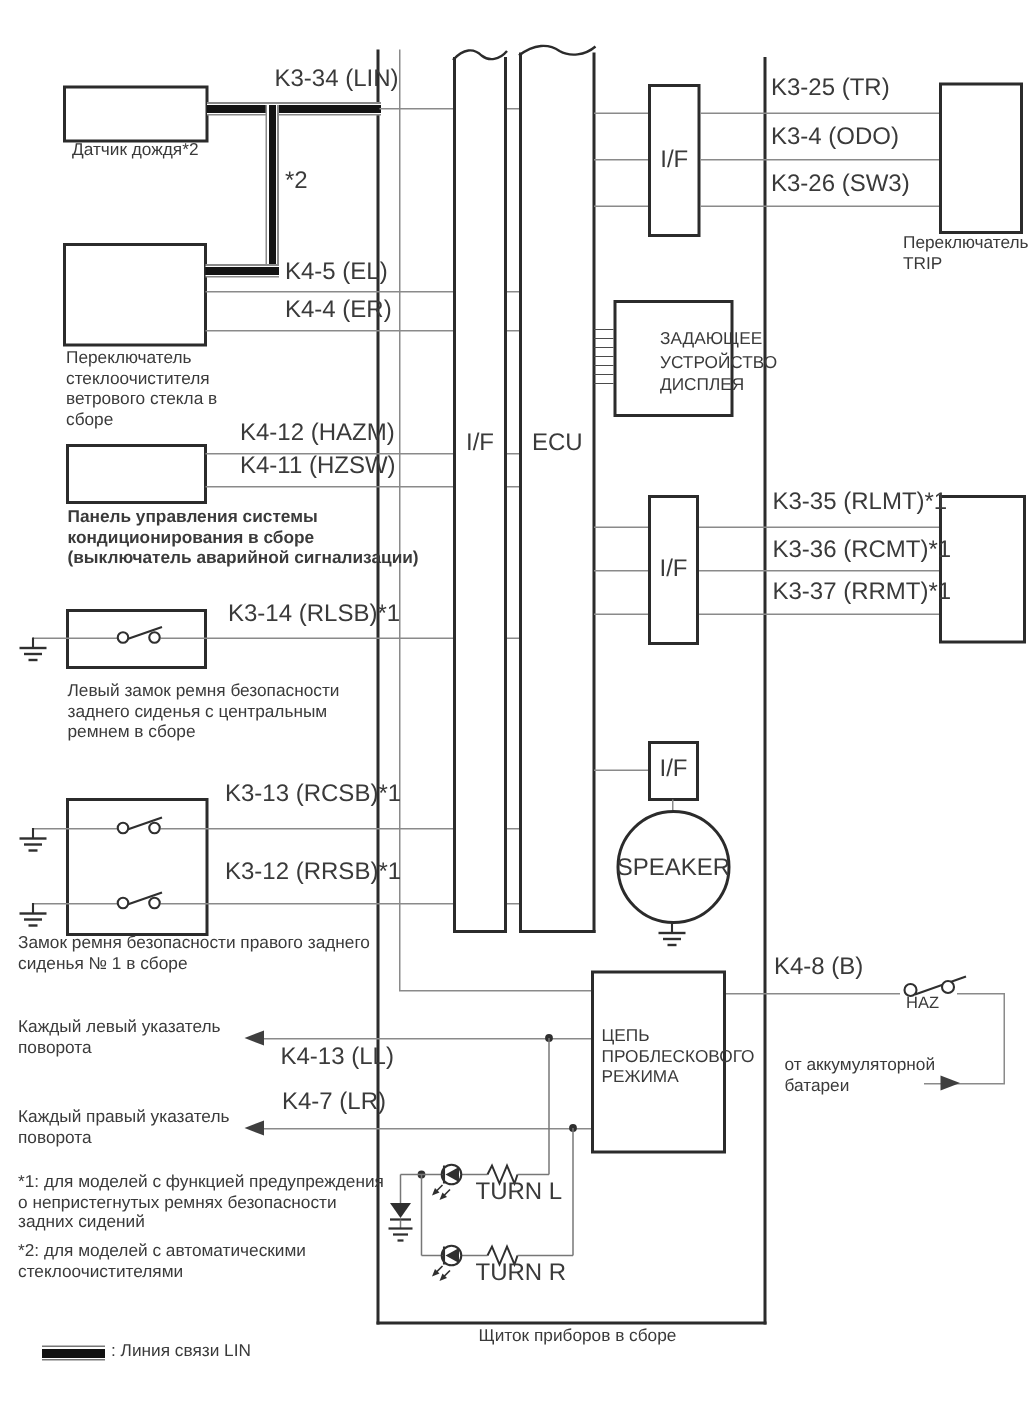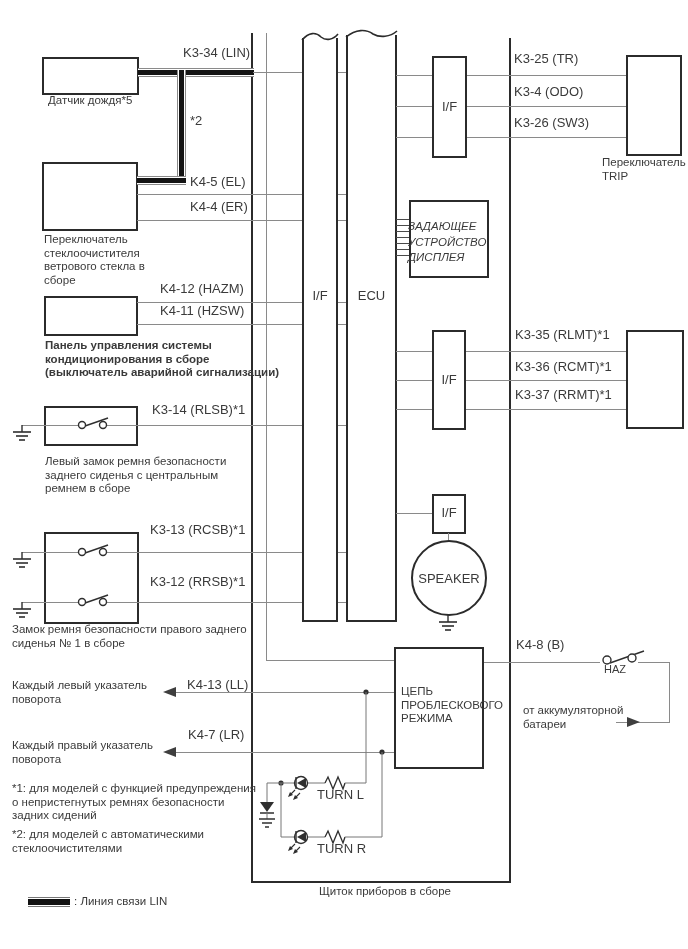--- a/index.html
+++ b/index.html
@@ -1,21 +1,21 @@
 <!DOCTYPE html>
 <html><head>
 <meta charset="utf-8">
 <style>
   html,body{margin:0;padding:0;background:#fff;}
   #stage{position:relative;width:688px;height:949px;background:#fff;overflow:hidden;
          font-family:"Liberation Sans",sans-serif;color:#3a3a3a;}
   .box{position:absolute;border:2px solid #2b2b2b;background:#fff;box-sizing:border-box;}
   .box.noTop{border-top:none;}
   .lbl{position:absolute;font-size:11.5px;line-height:13.5px;white-space:pre-line;}
-  .pin{position:absolute;font-size:13px;line-height:13px;white-space:nowrap;}
+  .pin{position:absolute;font-size:16px;line-height:13px;white-space:nowrap;}
   .ctr{text-align:center;}
   .wh{position:absolute;height:1px;background:#8a8a8a;}
   .wv{position:absolute;width:1px;background:#8a8a8a;}
   .thick-h{position:absolute;height:9px;
     background:linear-gradient(to bottom,#8a8a8a 0 1px,#fff 1px 2px,#141414 2px 7px,#fff 7px 8px,#8a8a8a 8px 9px);}
   .thick-v{position:absolute;width:9px;
     background:linear-gradient(to right,#8a8a8a 0 1px,#fff 1px 2px,#141414 2px 7px,#fff 7px 8px,#8a8a8a 8px 9px);}
   .arrow-l{position:absolute;width:0;height:0;border-top:5px solid transparent;
     border-bottom:5px solid transparent;border-right:13px solid #3f3f3f;}
   .arrow-r{position:absolute;width:0;height:0;border-top:5px solid transparent;
@@ -44,21 +44,21 @@
   </svg>
   <div class="pin ctr" style="left:302px;top:289px;width:36px;">I/F</div>
 
   <div class="box noTop" style="left:346px;top:35px;width:51px;height:587px;"></div>
   <svg style="left:344px;top:27px;" width="55" height="12">
     <path d="M2,10 C12,2 22,2 29,7 C36,11 46,10 53,4" fill="none" stroke="#2b2b2b" stroke-width="1.6"></path>
   </svg>
   <div class="pin ctr" style="left:346px;top:289px;width:51px;">ECU</div>
 
   <div class="box" style="left:42px;top:57px;width:97px;height:38px;"></div>
-  <div class="lbl" style="left:48px;top:94px;">Датчик дождя*5</div>
+  <div class="lbl" style="left:48px;top:94px;">Датчик дождя*2</div>
 
   <div class="box" style="left:42px;top:162px;width:96px;height:69px;"></div>
   <div class="lbl" style="left:44px;top:233px;">Переключатель
 стеклоочистителя
 ветрового стекла в
 сборе</div>
 
   <div class="box" style="left:44px;top:296px;width:94px;height:40px;"></div>
   <div class="lbl" style="left:45px;top:339px;font-weight:bold;">Панель управления системы
 кондиционирования в сборе
@@ -143,21 +143,21 @@
 
   <div class="pin" style="left:183px;top:46px;">K3-34 (LIN)</div>
   <div class="pin" style="left:190px;top:114px;">*2</div>
   <div class="pin" style="left:190px;top:175px;">K4-5 (EL)</div>
   <div class="pin" style="left:190px;top:200px;">K4-4 (ER)</div>
   <div class="pin" style="left:160px;top:282px;">K4-12 (HAZM)</div>
   <div class="pin" style="left:160px;top:304px;">K4-11 (HZSW)</div>
   <div class="pin" style="left:152px;top:403px;">K3-14 (RLSB)*1</div>
   <div class="pin" style="left:150px;top:523px;">K3-13 (RCSB)*1</div>
   <div class="pin" style="left:150px;top:575px;">K3-12 (RRSB)*1</div>
-  <div class="pin" style="left:187px;top:678px;text-align:center;">K4-13 (LL)</div>
+  <div class="pin" style="left:187px;top:698px;text-align:center;">K4-13 (LL)</div>
   <div class="pin" style="left:188px;top:728px;">K4-7 (LR)</div>
 
   <div class="lbl" style="left:12px;top:679px;">Каждый левый указатель
 поворота</div>
   <div class="lbl" style="left:12px;top:739px;">Каждый правый указатель
 поворота</div>
   <div class="lbl" style="left:12px;top:782px;">*1: для моделей с функцией предупреждения
 о непристегнутых ремнях безопасности
 задних сидений</div>
   <div class="lbl" style="left:12px;top:828px;">*2: для моделей с автоматическими
@@ -177,21 +177,21 @@
   <div class="wh" style="left:467px;top:137px;width:159px;"></div>
   <div class="box" style="left:626px;top:55px;width:56px;height:101px;"></div>
   <div class="lbl" style="left:602px;top:156px;">Переключатель
 TRIP</div>
   <div class="pin" style="left:514px;top:52px;">K3-25 (TR)</div>
   <div class="pin" style="left:514px;top:85px;">K3-4 (ODO)</div>
   <div class="pin" style="left:514px;top:116px;">K3-26 (SW3)</div>
 
   <div class="box" style="left:409px;top:200px;width:80px;height:78px;"></div>
   <div class="hatch" style="left:396px;top:219px;width:13px;height:42px;"></div>
-  <div class="lbl" style="left:408px;top:219px;line-height:15.5px;font-style:italic;">ЗАДАЮЩЕЕ
+  <div class="lbl" style="left:440px;top:219px;line-height:15.5px;">ЗАДАЮЩЕЕ
 УСТРОЙСТВО
 ДИСПЛЕЯ</div>
 
   <div class="box" style="left:432px;top:330px;width:34px;height:100px;"></div>
   <div class="pin ctr" style="left:432px;top:373px;width:34px;">I/F</div>
   <div class="wh" style="left:396px;top:351px;width:36px;"></div>
   <div class="wh" style="left:466px;top:351px;width:160px;"></div>
   <div class="wh" style="left:396px;top:380px;width:36px;"></div>
   <div class="wh" style="left:466px;top:380px;width:160px;"></div>
   <div class="wh" style="left:396px;top:409px;width:36px;"></div>

